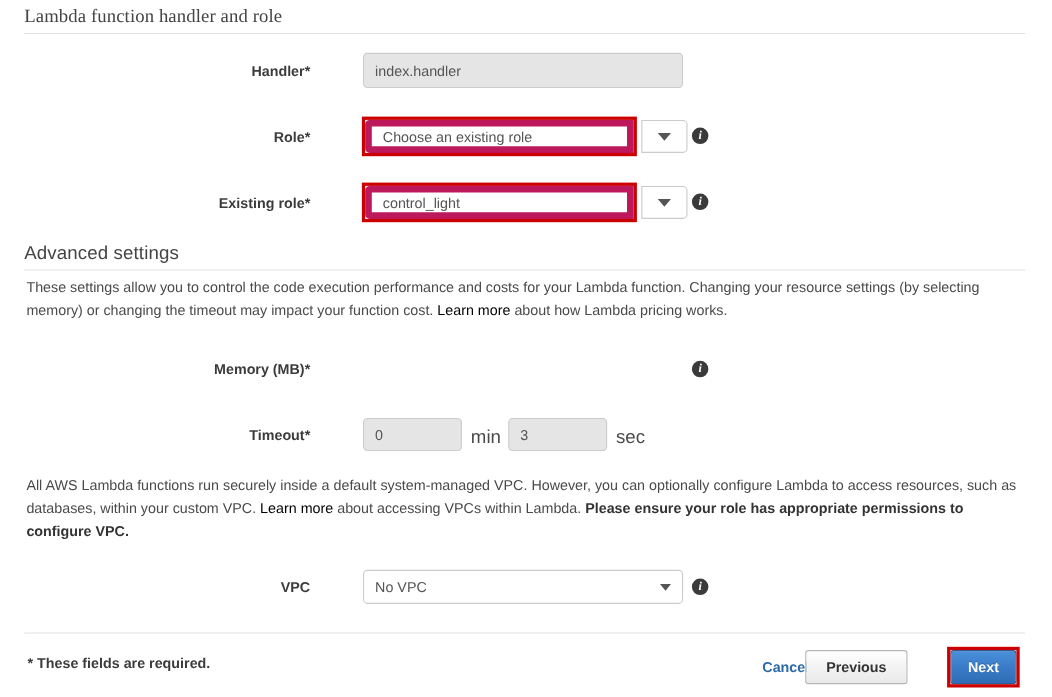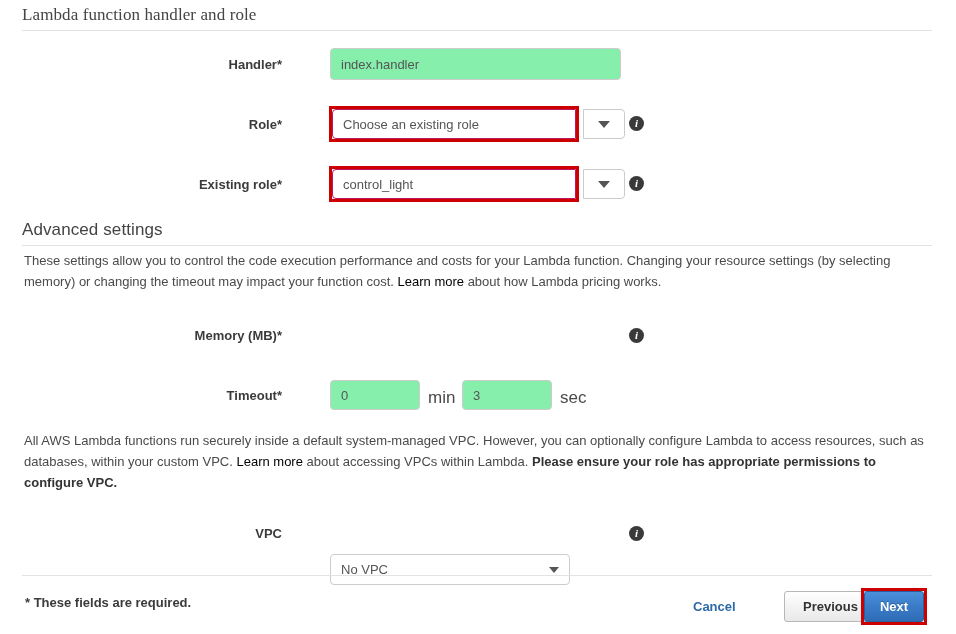--- a/index.html
+++ b/index.html
@@ -46,35 +46,35 @@
     color: #3b3b3b;
     white-space: nowrap;
   }
   .field-label .req {
     font-weight: bold;
   }
 
   
   .text-input {
     position: absolute;
-    background: #86efac;
+    background: #e5e5e5;
     border: 1px solid #cccccc;
     border-radius: 4px;
     font-family: "Liberation Sans", sans-serif;
     font-size: 13px;
     color: #555555;
     padding: 0 10px;
     outline: none;
   }
 
   
   .combo-value {
     position: absolute;
     background: #ffffff;
-    border: 1px solid #be185d;
+    border: 6px solid #be185d;
     border-radius: 4px 0 0 4px;
     font-size: 13px;
     color: #555555;
     display: flex;
     align-items: center;
     padding-left: 10px;
     white-space: nowrap;
     overflow: hidden;
   }
   .combo-arrow {
@@ -247,30 +247,30 @@
 
   <div class="field-label" style="top:388px; left:160px; width:122px;"><span>Timeout</span><span class="req">*</span></div>
   <input class="text-input" style="top: 380px; left: 330px; width: 90px; height: 30px;" value="0">
   <div class="unit-label" style="top:388px; left:428px;">min</div>
   <input class="text-input" style="top: 380px; left: 462px; width: 90px; height: 30px;" value="3">
   <div class="unit-label" style="top:388px; left:560px;">sec</div>
 
   <div class="para" style="top:430px;"><span>All AWS Lambda functions run securely inside a default system-managed VPC. However, you can optionally configure Lambda to access resources, such as databases, within your custom VPC. </span><span class="link">Learn more</span><span> about accessing VPCs within Lambda. </span><b>Please ensure your role has appropriate permissions to configure VPC.</b></div>
 
   <div class="field-label" style="top:526px; left:180px; width:102px;"><span>VPC</span></div>
-  <div class="select-box" style="top:518px; left:330px; width:240px; height:31px;margin-top:36px;">
+  <div class="select-box" style="top:518px; left:330px; width:291px; height:31px;">
     <span class="sel-text">No VPC</span>
     <span class="tri-down small"></span>
   </div>
   <div class="info-icon" style="top:526px; left:629px;">i</div>
 
   <div class="rule" style="top:575px;"></div>
 
   <div class="footer-note" style="top:595px;">* These fields are required.</div>
 
   <button class="btn-cancel" style="top:598px; left:687px;">Cancel</button>
 
-  <button class="btn-plain" style="top:591px; left:784px; width:93px; height:31px;">Previous</button>
+  <button class="btn-plain" style="top:591px; left:732px; width:93px; height:31px;">Previous</button>
 
   <button class="btn-primary" style="top:591px; left:864px; width:60px; height:31px;">Next</button>
   <div class="hl" style="top:588px; left:861px; width:66px; height:37px;"></div>
 
 </div>
 
 </body></html>

